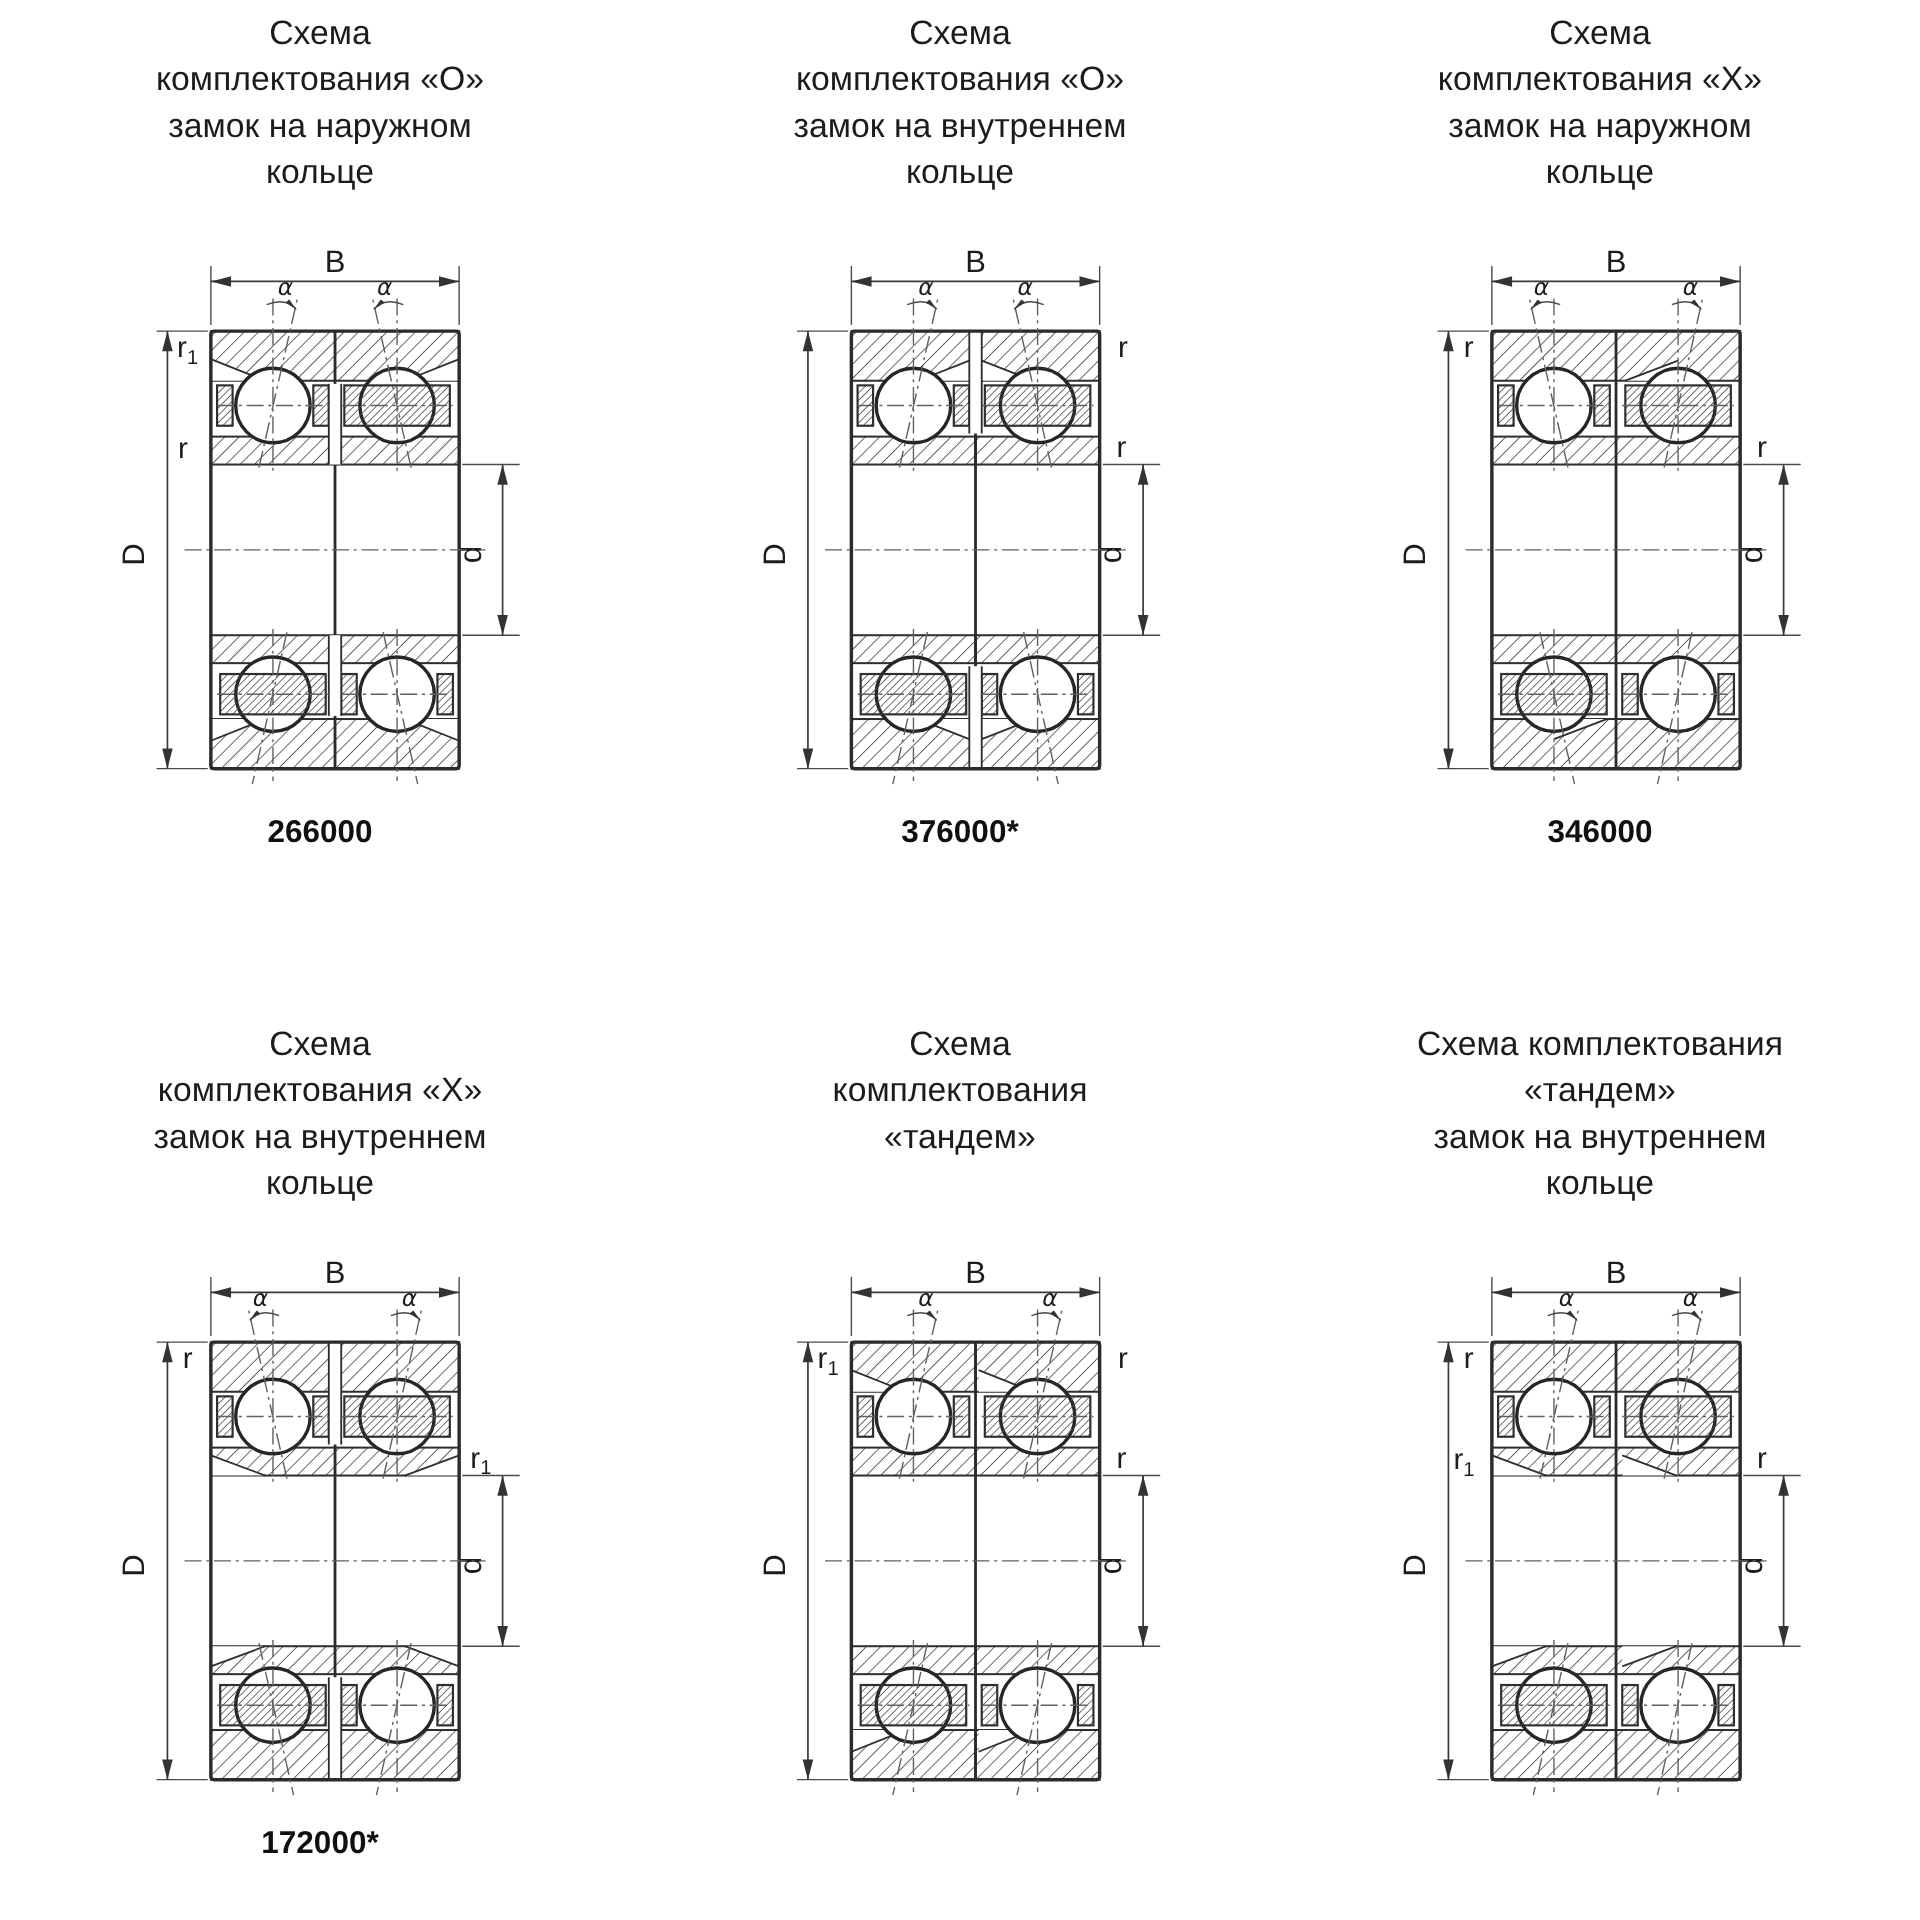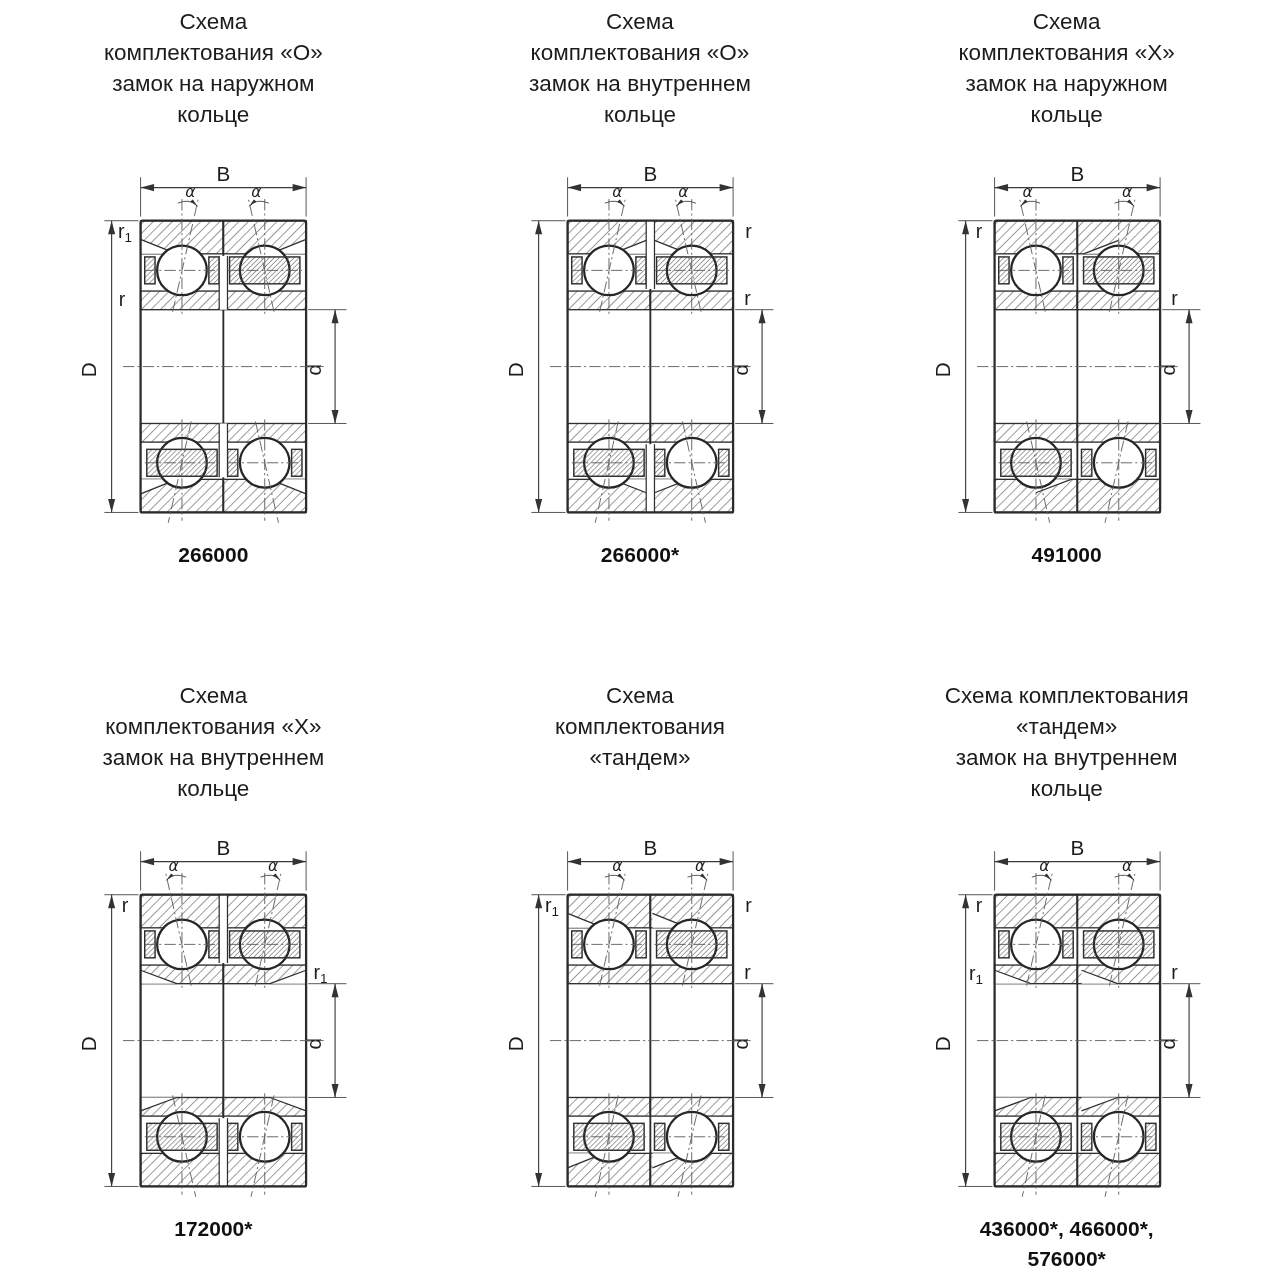--- a/index.html
+++ b/index.html
@@ -200,21 +200,21 @@
           <path d="M 199,61 Q 187,56 180,64" class="ext"></path>
           <polygon points="180,64 187,59.5 184.5,57.6" class="arr"></polygon>
           <line x1="195" y1="270" x2="195" y2="368" class="cl"></line>
           <line x1="159" y1="312" x2="231" y2="312" class="cl"></line>
           <line x1="186" y1="272" x2="208.3" y2="370" class="cl"></line>
           <text x="60" y="95" class="lbl" text-anchor="middle"></text>
           <text x="250" y="95" class="lbl" text-anchor="middle">r</text>
           <text x="57" y="160" class="lbl" text-anchor="middle"></text>
           <text x="249" y="159" class="lbl" text-anchor="middle">r</text>
         </svg></div>
-    <p class="part">266000*</p>
+    <p class="part">376000*</p>
   </section>
   <section class="cell">
     <h2 class="title">Схема
 комплектования «Х»
 замок на наружном
 кольце</h2>
     <div class="drawing"><svg viewBox="0 0 290 375" width="300" height="388">
           <line x1="75" y1="74" x2="75" y2="36" class="ext"></line>
           <line x1="235" y1="74" x2="235" y2="36" class="ext"></line>
           <line x1="75" y1="46" x2="235" y2="46" class="dim"></line>
@@ -274,21 +274,21 @@
           <path d="M 191,61 Q 203,56 210,64" class="ext"></path>
           <polygon points="210,64 203,59.5 205.5,57.6" class="arr"></polygon>
           <line x1="195" y1="270" x2="195" y2="368" class="cl"></line>
           <line x1="159" y1="312" x2="231" y2="312" class="cl"></line>
           <line x1="204" y1="272" x2="181.7" y2="370" class="cl"></line>
           <text x="60" y="95" class="lbl" text-anchor="middle">r</text>
           <text x="250" y="95" class="lbl" text-anchor="middle"></text>
           <text x="57" y="160" class="lbl" text-anchor="middle"></text>
           <text x="249" y="159" class="lbl" text-anchor="middle">r</text>
         </svg></div>
-    <p class="part">491000</p>
+    <p class="part">346000</p>
   </section>
   <section class="cell low">
     <h2 class="title">Схема
 комплектования «Х»
 замок на внутреннем
 кольце</h2>
     <div class="drawing"><svg viewBox="0 0 290 375" width="300" height="388">
           <line x1="75" y1="74" x2="75" y2="36" class="ext"></line>
           <line x1="235" y1="74" x2="235" y2="36" class="ext"></line>
           <line x1="75" y1="46" x2="235" y2="46" class="dim"></line>
@@ -512,16 +512,14 @@
           <path d="M 191,61 Q 203,56 210,64" class="ext"></path>
           <polygon points="210,64 203,59.5 205.5,57.6" class="arr"></polygon>
           <line x1="195" y1="270" x2="195" y2="368" class="cl"></line>
           <line x1="159" y1="312" x2="231" y2="312" class="cl"></line>
           <line x1="204" y1="272" x2="181.7" y2="370" class="cl"></line>
           <text x="60" y="95" class="lbl" text-anchor="middle">r</text>
           <text x="250" y="95" class="lbl" text-anchor="middle"></text>
           <text x="57" y="160" class="lbl" text-anchor="middle">r<tspan dy="4" font-size="13">1</tspan></text>
           <text x="249" y="159" class="lbl" text-anchor="middle">r</text>
         </svg></div>
-    <p class="part">436000*, 466000*,
-576000*</p>
   </section>
 </div>
 
 </body></html>

